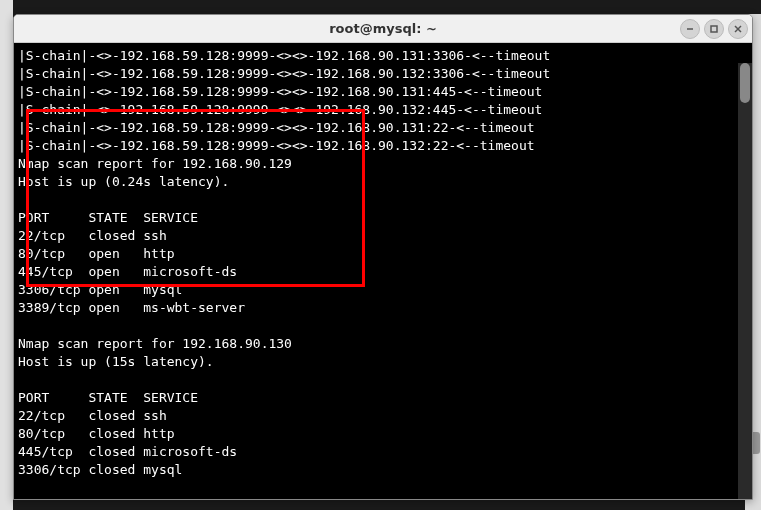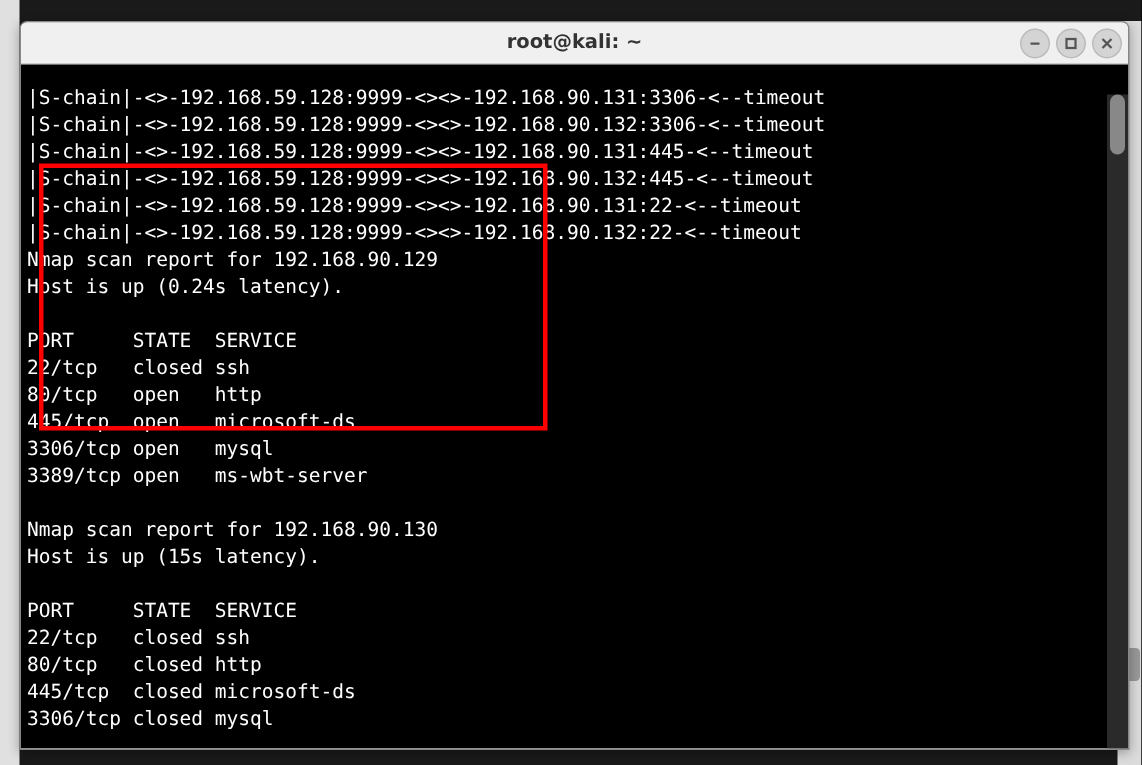--- a/index.html
+++ b/index.html
@@ -88,21 +88,21 @@
       top: 2px;
       width: 16px;
       height: 16px;
     }
     .terminal {
       flex: 1;
       background: #000;
       color: #fff;
       font-size: 13px;
       line-height: 18px;
-      padding: 14px 4px;
+      padding: 4px 4px;
       white-space: pre;
       overflow: hidden;
       position: relative;
       font-family: "DejaVu Sans Mono", "Courier New", monospace;
     }
     .highlight-box {
       position: absolute;
       border: 3px solid #ff0000;
       pointer-events: none;
     }
@@ -145,21 +145,21 @@
 <body>
 
 <div class="background-blur"></div>
 
 <div class="scrollbar-outer">
   <div class="scrollbar-outer-thumb"></div>
 </div>
 
 <div class="window">
   <div class="titlebar">
-    <span class="titlebar-title">root@kali: ~</span>
+    <span class="titlebar-title">root@mysql: ~</span>
     <div class="titlebar-controls">
       <div class="titlebar-btn">
         <svg width="10" height="10">
             <line x1="2" y1="5" x2="8" y2="5" stroke="#555" stroke-width="1.5"></line>
           </svg>
       </div>
       <div class="titlebar-btn">
         <svg width="10" height="10">
             <rect x="2" y="2" width="6" height="6" fill="none" stroke="#555" stroke-width="1.5"></rect>
           </svg>

